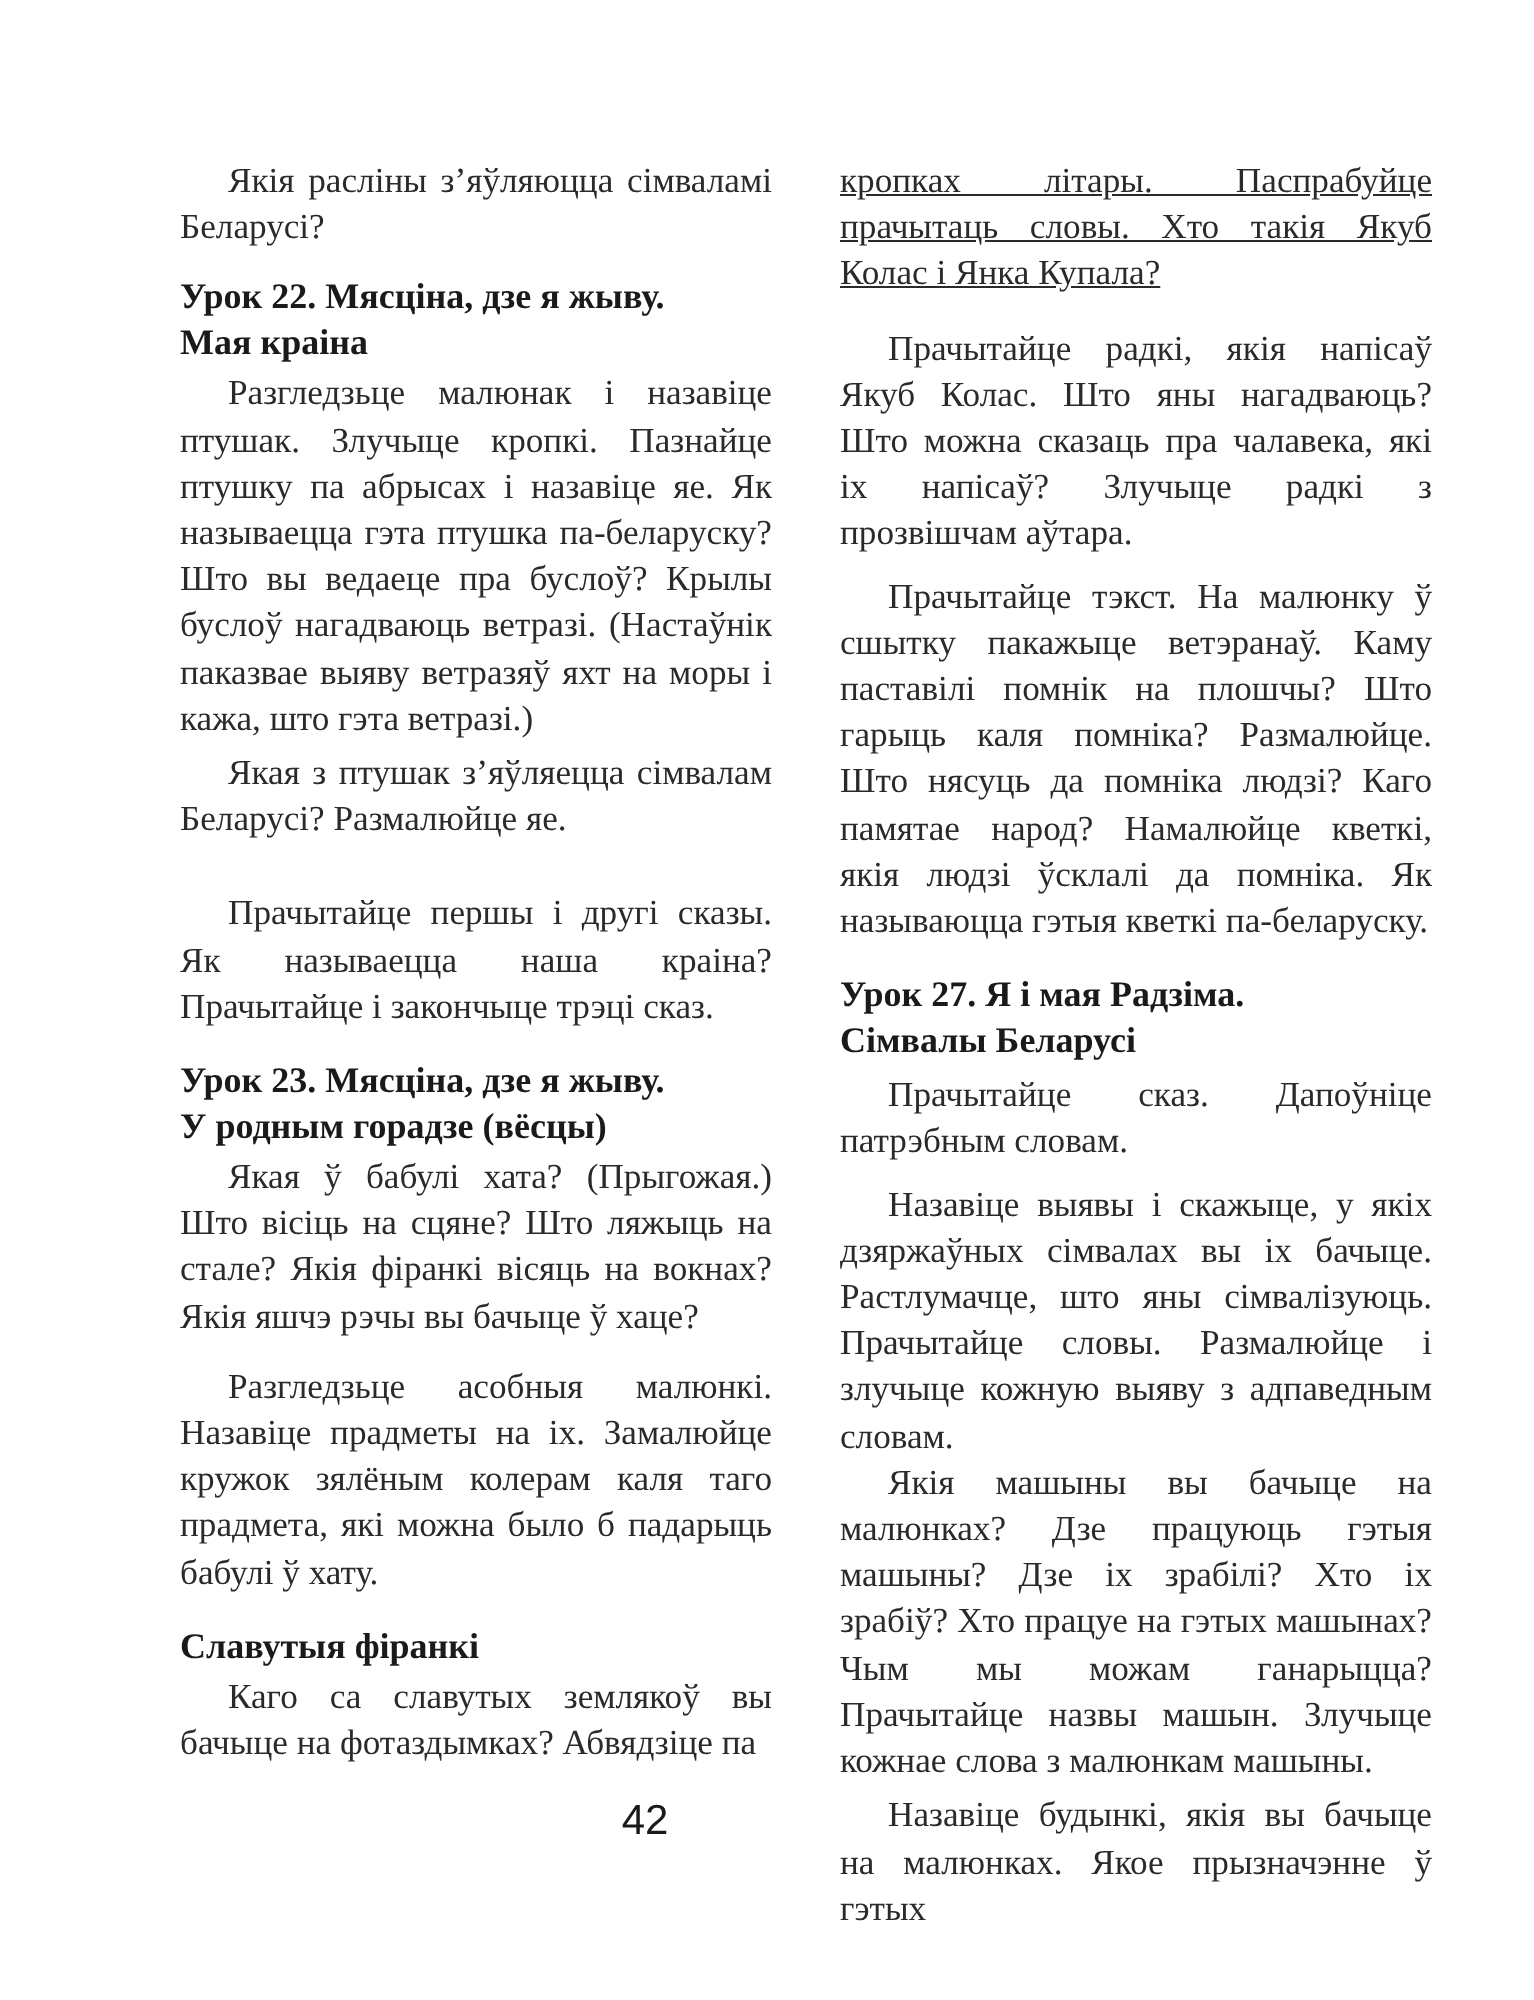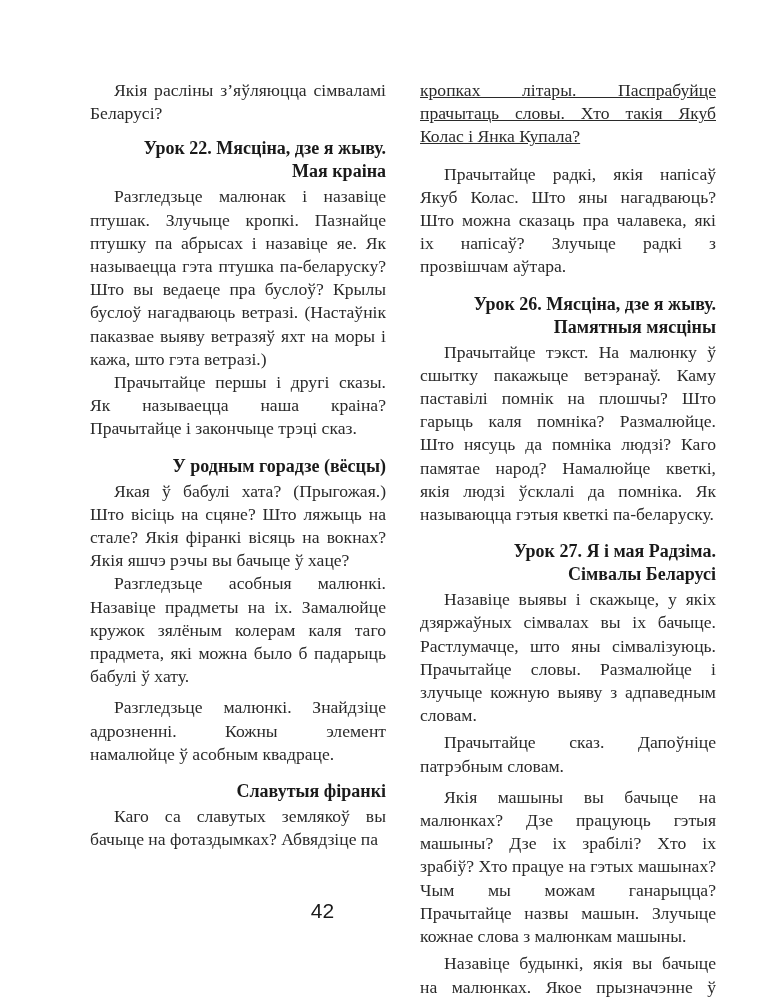--- a/index.html
+++ b/index.html
@@ -4,67 +4,64 @@
 <style>
   html, body { margin: 0; padding: 0; background: #ffffff; }
   body { width: 767px; height: 1000px; position: relative; overflow: hidden;
          font-family: "Liberation Serif", "DejaVu Serif", serif; color: #2a2a2a; }
   .col { position: absolute; top: 79px; width: 296px; font-size: 17.6px; line-height: 23.2px; }
   .col.left { left: 90px; }
   .col.right { left: 420px; }
   .p { margin: 0 0 8px 0; text-align: justify; text-indent: 24px; hyphens: manual; }
   .p.tight { margin-bottom: 0; }
   .p.noindent { text-indent: 0; text-decoration: underline; }
-  .h { margin: 14px 0 2px 0; text-align: right; font-weight: bold; font-size: 18px; line-height: 23px; color: #1a1a1a; }
+  .h { margin: 14px 0 2px 0; text-align: left; font-weight: bold; font-size: 18px; line-height: 23px; color: #1a1a1a; }
   .h span { display: block; }
   .first-h { margin-top: 12px; }
   .pagenum { position: absolute; left: 0; width: 645px; top: 899px; text-align: center;
              font-family: "Liberation Sans", "DejaVu Sans", sans-serif; font-size: 21px; color: #1a1a1a; }
 </style>
 </head>
 <body>
 
 <div class="col left">
   <p class="p">Якія расліны з’яўляюцца сімваламі Беларусі?</p>
 
   <div class="h first-h">
     <span>Урок 22. Мясціна, дзе я жыву.</span>
     <span>Мая краіна</span>
   </div>
   <p class="p tight">Разгледзьце малюнак і назавіце птушак. Злучыце кропкі. Пазнайце птушку па абрысах і назавіце яе. Як называецца гэта птушка па-беларуску? Што вы ведаеце пра буслоў? Крылы буслоў нагадваюць ветразі. (Настаўнік паказвае выяву ветразяў яхт на моры і кажа, што гэта ветразі.)</p>
-  <p class="p" style="margin-top:0">Прачытайце першы і другі сказы. Як называецца наша краіна? Прачытайце і закончыце трэці сказ.</p>
+  <p class="p tight" style="margin-top:4px">Якая з птушак з’яўляецца сімвалам Беларусі? Размалюйце яе.</p>
+  <p class="p" style="margin-top:24px">Прачытайце першы і другі сказы. Як называецца наша краіна? Прачытайце і закончыце трэці сказ.</p>
 
   <div class="h">
+    <span>Урок 23. Мясціна, дзе я жыву.</span>
     <span>У родным горадзе (вёсцы)</span>
   </div>
   <p class="p tight">Якая ў бабулі хата? (Прыгожая.) Што вісіць на сцяне? Што ляжыць на стале? Якія фіранкі вісяць на вокнах? Якія яшчэ рэчы вы бачыце ў хаце?</p>
-  <p class="p" style="margin-top:0">Разгледзьце асобныя малюнкі. Назавіце прадметы на іх. Замалюйце кружок зялёным колерам каля таго прадмета, які можна было б падарыць бабулі ў хату.</p>
+  <p class="p" style="margin-top:12px">Разгледзьце асобныя малюнкі. Назавіце прадметы на іх. Замалюйце кружок зялёным колерам каля таго прадмета, які можна было б падарыць бабулі ў хату.</p>
 
-  <p class="p">Разгледзьце малюнкі. Знайдзіце адрозненні. Кожны элемент намалюйце ў асобным квадраце.</p>
 
   <div class="h">
     <span>Славутыя фіранкі</span>
   </div>
   <p class="p">Каго са славутых землякоў вы бачыце на фотаздымках? Абвядзіце па</p>
 </div>
 
 <div class="col right">
   <p class="p noindent tight">кропках літары. Паспрабуйце прачытаць словы. Хто такія Якуб Колас і Янка Купала?</p>
   <p class="p" style="margin-top:14px">Прачытайце радкі, якія напісаў Якуб Колас. Што яны нагадваюць? Што можна сказаць пра чалавека, які іх напісаў? Злучыце радкі з прозвішчам аўтара.</p>
 
-  <div class="h">
-    <span>Урок 26. Мясціна, дзе я жыву.</span>
-    <span>Памятныя мясціны</span>
-  </div>
   <p class="p">Прачытайце тэкст. На малюнку ў сшытку пакажыце ветэранаў. Каму паставілі помнік на плошчы? Што гарыць каля помніка? Размалюйце. Што нясуць да помніка людзі? Каго памятае народ? Намалюйце кветкі, якія людзі ўсклалі да помніка. Як называюцца гэтыя кветкі па-беларуску.</p>
 
   <div class="h">
     <span>Урок 27. Я і мая Радзіма.</span>
     <span>Сімвалы Беларусі</span>
   </div>
+  <p class="p" style="margin-top:4px">Прачытайце сказ. Дапоўніце патрэбным словам.</p>
   <p class="p tight">Назавіце выявы і скажыце, у якіх дзяржаўных сімвалах вы іх бачыце. Растлумачце, што яны сімвалізуюць. Прачытайце словы. Размалюйце і злучыце кожную выяву з адпаведным словам.</p>
-  <p class="p" style="margin-top:4px">Прачытайце сказ. Дапоўніце патрэбным словам.</p>
 
   <p class="p tight">Якія машыны вы бачыце на малюнках? Дзе працуюць гэтыя машыны? Дзе іх зрабілі? Хто іх зрабіў? Хто працуе на гэтых машынах? Чым мы можам ганарыцца? Прачытайце назвы машын. Злучыце кожнае слова з малюнкам машыны.</p>
   <p class="p" style="margin-top:4px">Назавіце будынкі, якія вы бачыце на малюнках. Якое прызначэнне ў гэтых</p>
 </div>
 
 <div class="pagenum">42</div>
 
 </body></html>

